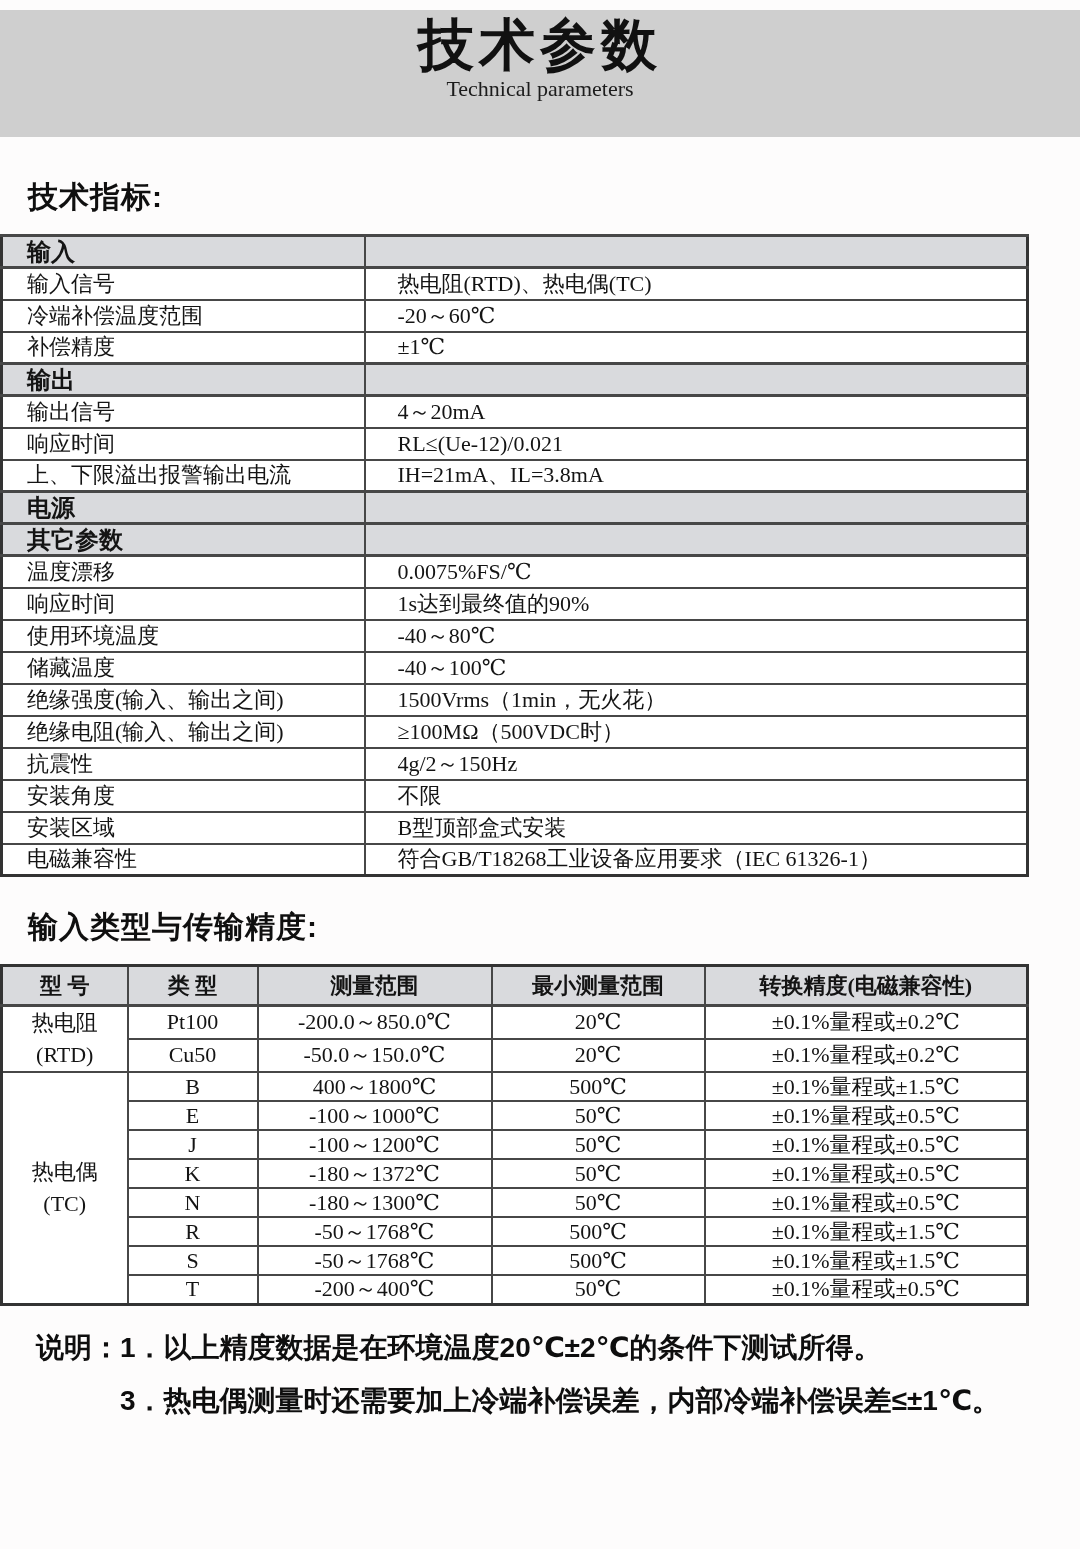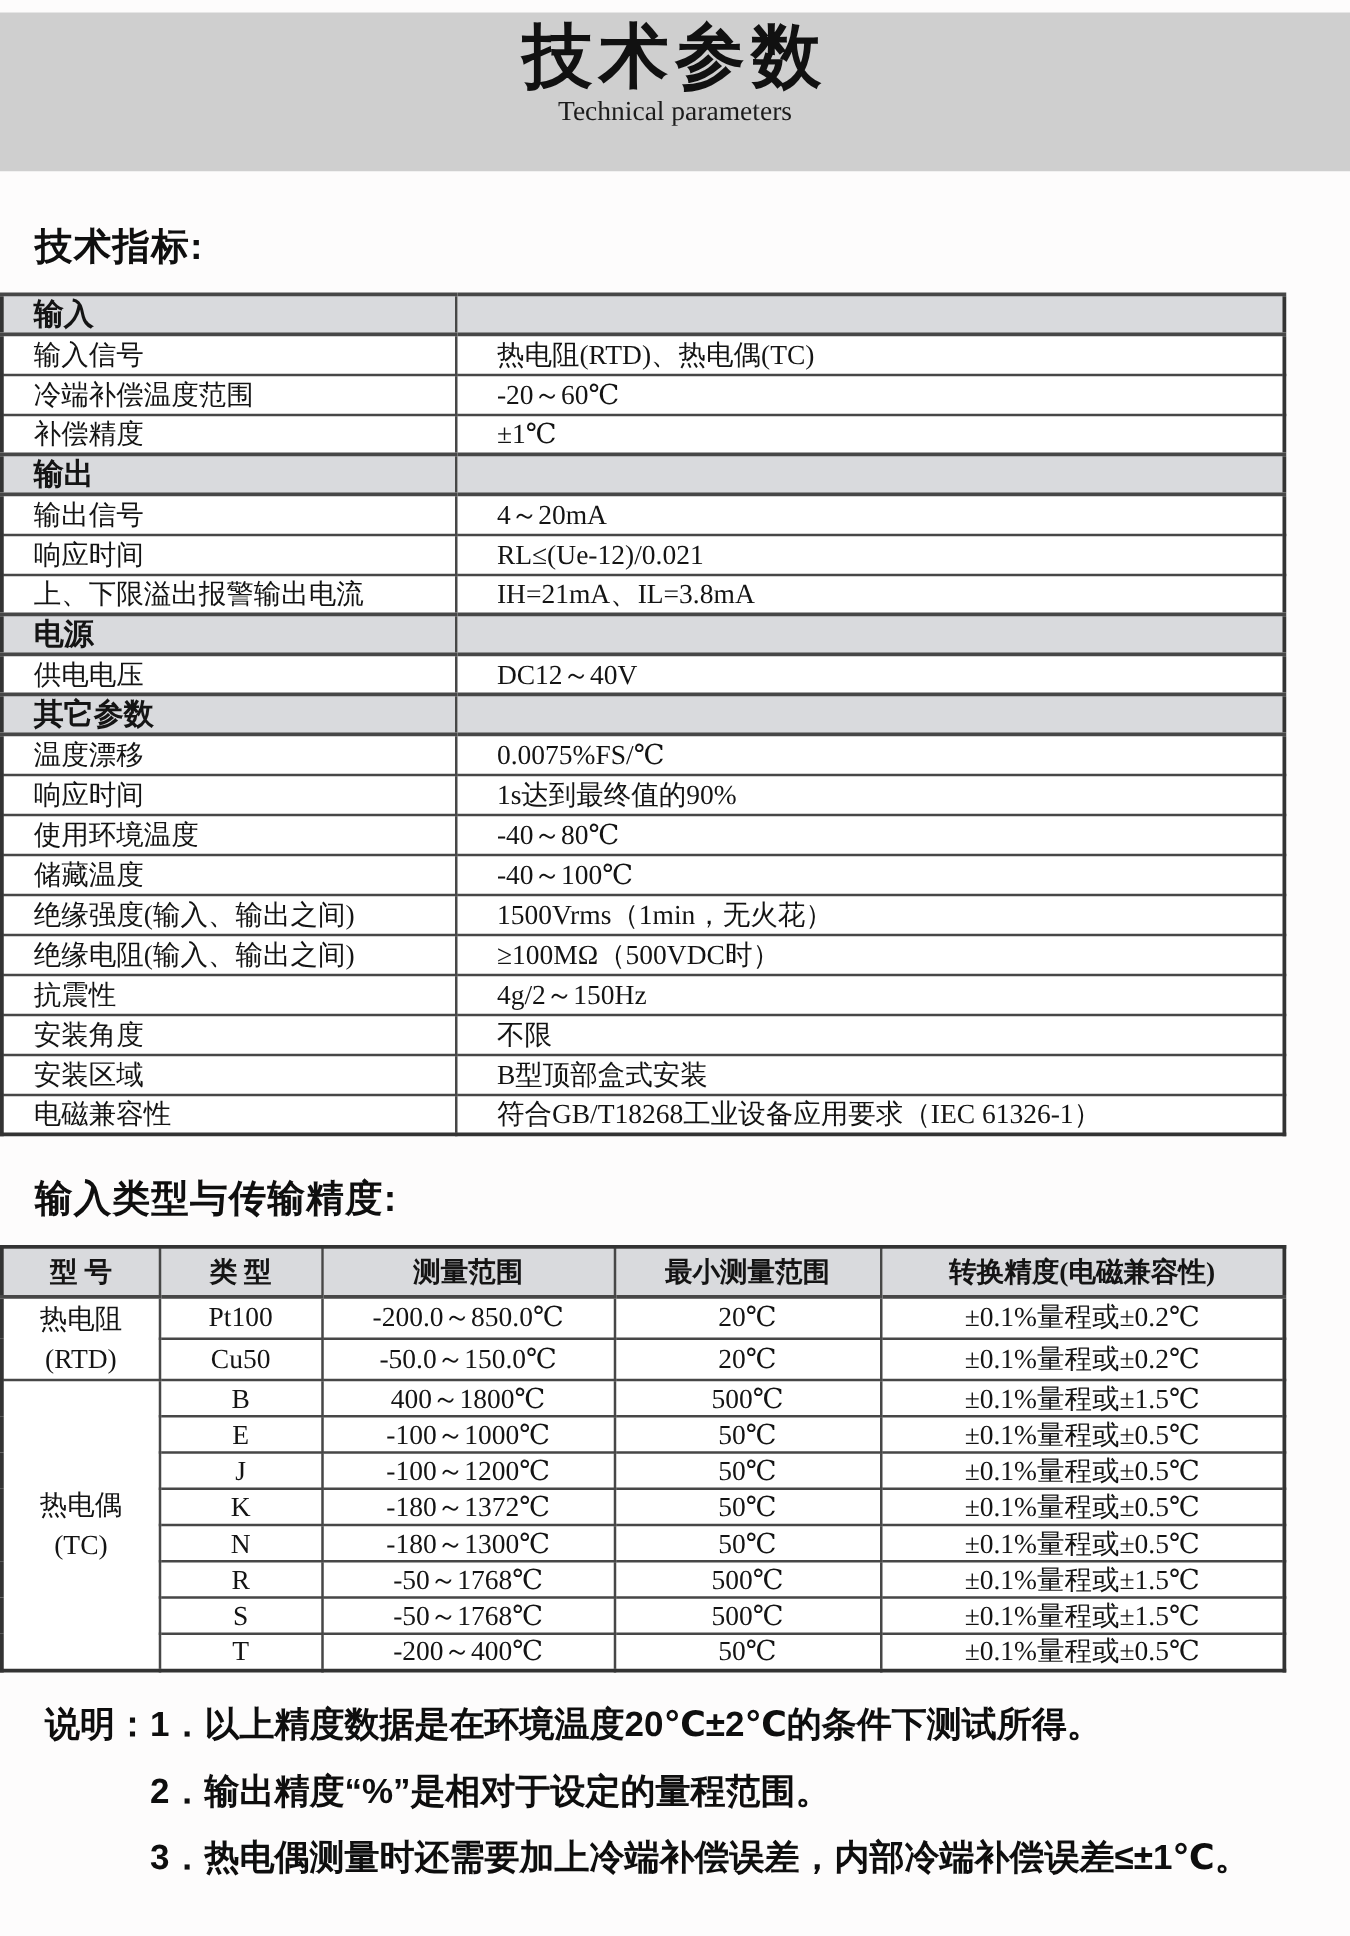--- a/index.html
+++ b/index.html
@@ -136,24 +136,20 @@
       <td class="label">响应时间</td>
       <td class="value">RL≤(Ue-12)/0.021</td>
     </tr>
     <tr>
       <td class="label">上、下限溢出报警输出电流</td>
       <td class="value">IH=21mA、IL=3.8mA</td>
     </tr>
     <tr class="sec">
       <td class="label">电源</td>
       <td class="value"></td>
-    </tr>
-    <tr>
-      <td class="label">供电电压</td>
-      <td class="value">DC12～40V</td>
     </tr>
     <tr class="sec">
       <td class="label">其它参数</td>
       <td class="value"></td>
     </tr>
     <tr>
       <td class="label">温度漂移</td>
       <td class="value">0.0075%FS/℃</td>
     </tr>
     <tr>
@@ -279,15 +275,14 @@
       <td>T</td>
       <td>-200～400℃</td>
       <td>50℃</td>
       <td>±0.1%量程或±0.5℃</td>
     </tr>
   </tbody>
 </table>
 
 <div class="notes">
   <div class="line"><span>说明：</span><span>1．以上精度数据是在环境温度20℃±2℃的条件下测试所得。</span></div>
-  <div class="line indent"><span>2．输出精度“%”是相对于设定的量程范围。</span></div>
   <div class="line indent"><span>3．热电偶测量时还需要加上冷端补偿误差，内部冷端补偿误差≤±1℃。</span></div>
 </div>
 
 </body></html>

